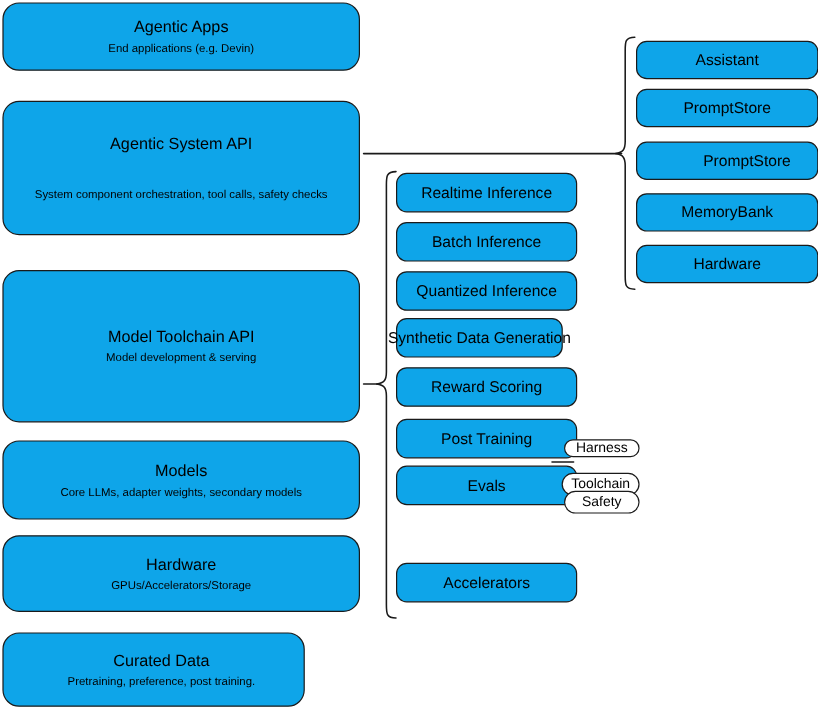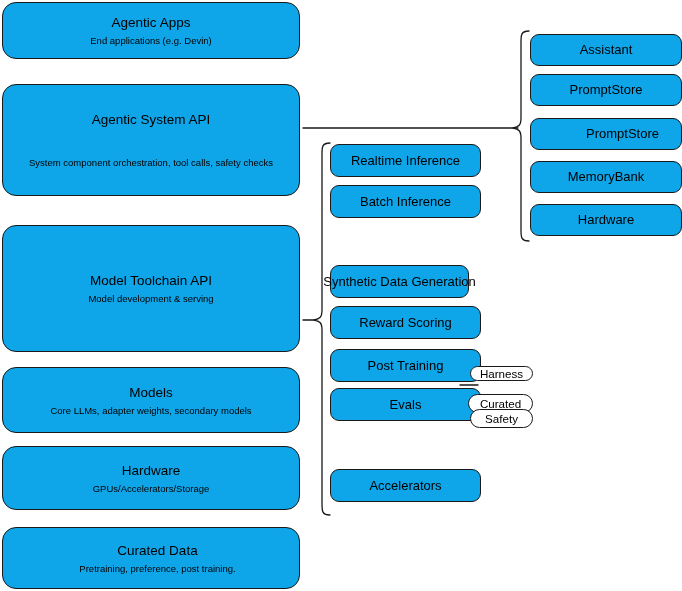--- a/index.html
+++ b/index.html
@@ -150,33 +150,36 @@
   <div class="box layer" style="left:2px; top:367px; width:298px; height:66px;">
     <div class="layer-title">Models</div>
     <div class="layer-sub">Core LLMs, adapter weights, secondary models</div>
   </div>
 
   <div class="box layer" style="left:2px; top:446px; width:298px; height:64px;">
     <div class="layer-title">Hardware</div>
     <div class="layer-sub">GPUs/Accelerators/Storage</div>
   </div>
 
-  <div class="box layer" style="left:2px; top:527px; width:298px; height:62px;padding-left:13px;">
+  <div class="box layer" style="left:2px; top:527px; width:252px; height:62px;padding-left:13px;">
     <div class="layer-title">Curated Data</div>
     <div class="layer-sub">Pretraining, preference, post training.</div>
   </div>
 
   <div class="box cap" style="left:330px; top:144px; width:151px; height:33px;">
     <div class="cap-label">Realtime Inference</div>
   </div>
 
   <div class="box cap" style="left:330px; top:185px; width:151px; height:33px;">
     <div class="cap-label">Batch Inference</div>
   </div>
 
+  <div class="box cap" style="left:330px; top:226px; width:151px; height:33px;">
+    <div class="cap-label">Quantized Inference</div>
+  </div>
 
   <div class="box cap" style="left:330px; top:265px; width:139px; height:33px;">
     <div class="cap-label">Synthetic Data Generation</div>
   </div>
 
   <div class="box cap" style="left:330px; top:306px; width:151px; height:33px;">
     <div class="cap-label">Reward Scoring</div>
   </div>
 
   <div class="box cap" style="left:330px; top:349px; width:151px; height:33px;">
@@ -190,21 +193,21 @@
 
   <div class="box cap" style="left:330px; top:469px; width:151px; height:33px;">
     <div class="cap-label">Accelerators</div>
   </div>
 
   <div class="badge" style="left:470px; top:366px; width:63px; height:15px;">
     <div class="badge-label">Harness</div>
   </div>
 
   <div class="badge" style="left:468px; top:394px; width:65px; height:19px;">
-    <div class="badge-label">Curated</div>
+    <div class="badge-label">Toolchain</div>
   </div>
 
   <div class="badge" style="left:470px; top:409px; width:63px; height:19px;">
     <div class="badge-label">Safety</div>
   </div>
 
   <div class="box cap" style="left:530px; top:34px; width:152px; height:32px;">
     <div class="cap-label">Assistant</div>
   </div>
 

